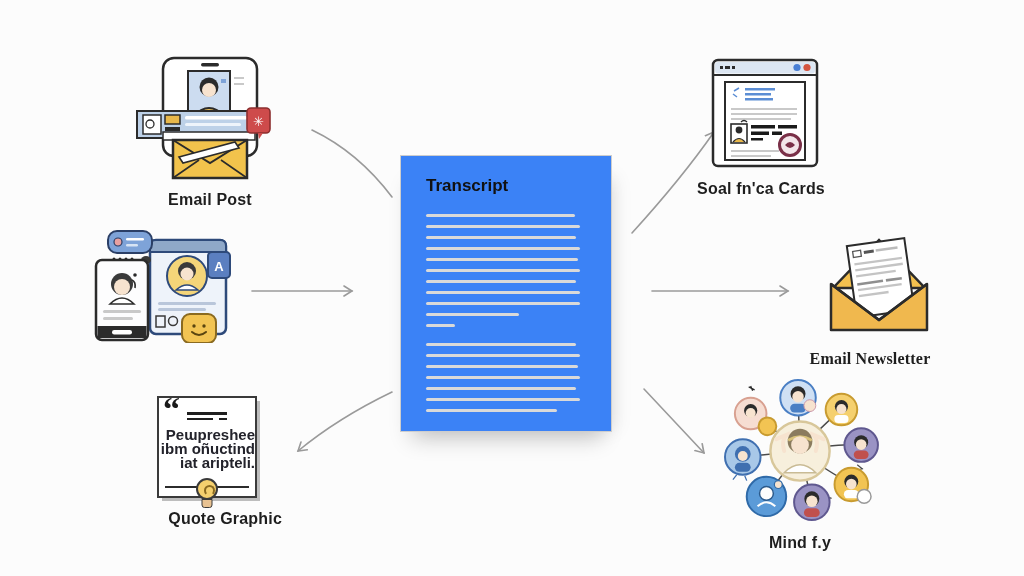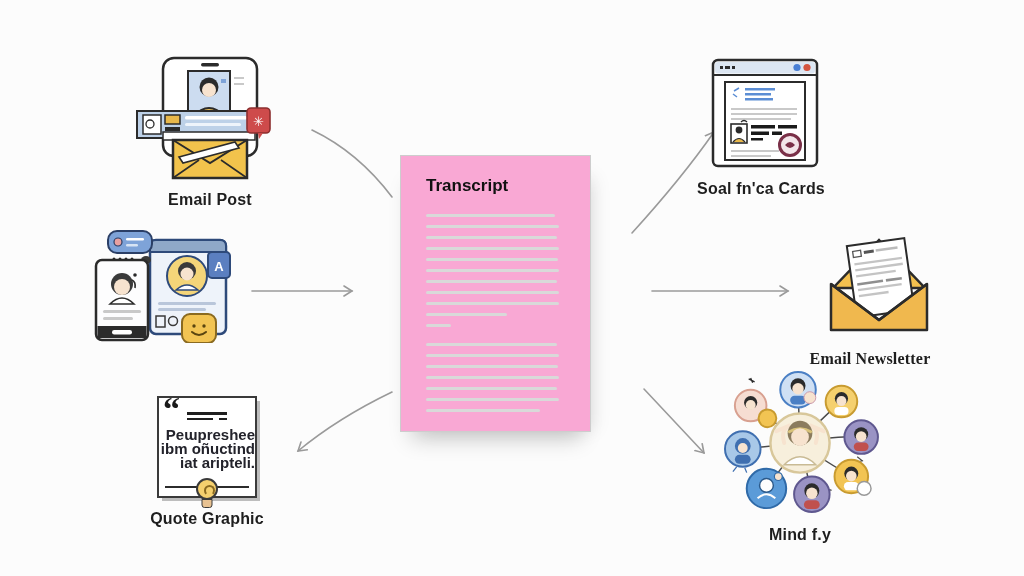--- a/index.html
+++ b/index.html
@@ -8,22 +8,22 @@
     background:#fcfcfc;
     font-family:"Liberation Sans","DejaVu Sans",sans-serif;
   }
   .arrows{position:absolute;left:0;top:0;width:1024px;height:576px;pointer-events:none;}
   .node{position:absolute;text-align:center;}
   .node-label{
     margin-top:4px;font-size:16px;font-weight:600;color:#1e1e1e;letter-spacing:.2px;
   }
   
   .doc{
-    position:absolute;left:400px;top:155px;width:191px;height:277px;
-    background:#f9a8d4;border:1.5px solid #cdcdcd;box-sizing:border-box;
+    position:absolute;left:400px;top:155px;width:212px;height:277px;
+    background:#3b82f6;border:1.5px solid #cdcdcd;box-sizing:border-box;
     box-shadow:0 18px 20px -10px rgba(0,0,0,.18), 14px 10px 18px -12px rgba(0,0,0,.10);
     padding:20px 25px 0 25px;
   }
   .doc-title{font-size:17px;font-weight:700;color:#111;margin-bottom:18px;}
   .doc-line{height:3px;background:#d9d9d9;border-radius:2px;margin-bottom:8px;}
   
   .quote-card{
     position:relative;width:100px;height:102px;margin:0 auto;background:#fff;
     border:2px solid #3a3a3a;box-shadow:4px 4px 0 -1px #bdbdbd;box-sizing:border-box;
   }
@@ -170,21 +170,21 @@
       <div class="q-bar2b"></div>
       <div class="q-text">
         <div>Peɯpreshee</div>
         <div>ibm oñuctind</div>
         <div>iat aripteli.</div>
       </div>
       <div class="q-rule"></div>
       <div class="q-bulb"></div>
       <div class="q-bulb-base"></div>
     </div>
-    <div class="node-label" style="margin-top:12px;">Quote Graphic</div>
+    <div class="node-label" style="margin-top:12px;text-align:right;">Quote Graphic</div>
   </div>
 
   <div class="doc">
     <div class="doc-title">Transcript</div>
     <div>
         <div class="doc-line" style="width: 93%;"></div>
         <div class="doc-line" style="width: 96%;"></div>
         <div class="doc-line" style="width: 94%;"></div>
         <div class="doc-line" style="width: 96%;"></div>
         <div class="doc-line" style="width: 95%;"></div>
@@ -262,21 +262,21 @@
         <rect x="64" y="54" width="16" height="2.6" fill="#8f8f8f"></rect>
         <rect x="35" y="60" width="44" height="2.3" fill="#c4c4c4"></rect>
         <rect x="35" y="66" width="30" height="2.3" fill="#c4c4c4"></rect>
       </g>
       <polygon points="10,58 10,104 106,104 106,58 58,94" fill="#f0b84e" stroke="#2b2b2b" stroke-width="2.5" stroke-linejoin="round"></polygon>
       <path d="M10,58 L58,94 L106,58" fill="none" stroke="#2b2b2b" stroke-width="2.5" stroke-linejoin="round"></path>
     </svg>
     <div class="node-label">Email Newsletter</div>
   </div>
 
-  <div class="node" style="left:725px;top:370px;width:150px;">
+  <div class="node" style="left:725px;top:378px;width:150px;">
     <svg width="180" height="148" viewBox="0 0 180 150" style="margin-left:-15px;">
       <g stroke="#4a4a4a" stroke-width="1.5" fill="none">
         <line x1="90" y1="74" x2="88" y2="20"></line>
         <path d="M90,74 Q62,50 44,38"></path>
         <line x1="90" y1="74" x2="32" y2="80"></line>
         <line x1="90" y1="74" x2="56" y2="120"></line>
         <line x1="90" y1="74" x2="102" y2="126"></line>
         <path d="M90,74 Q120,96 140,106"></path>
         <path d="M90,74 Q126,66 150,68"></path>
         <path d="M90,74 Q112,48 130,34"></path>

